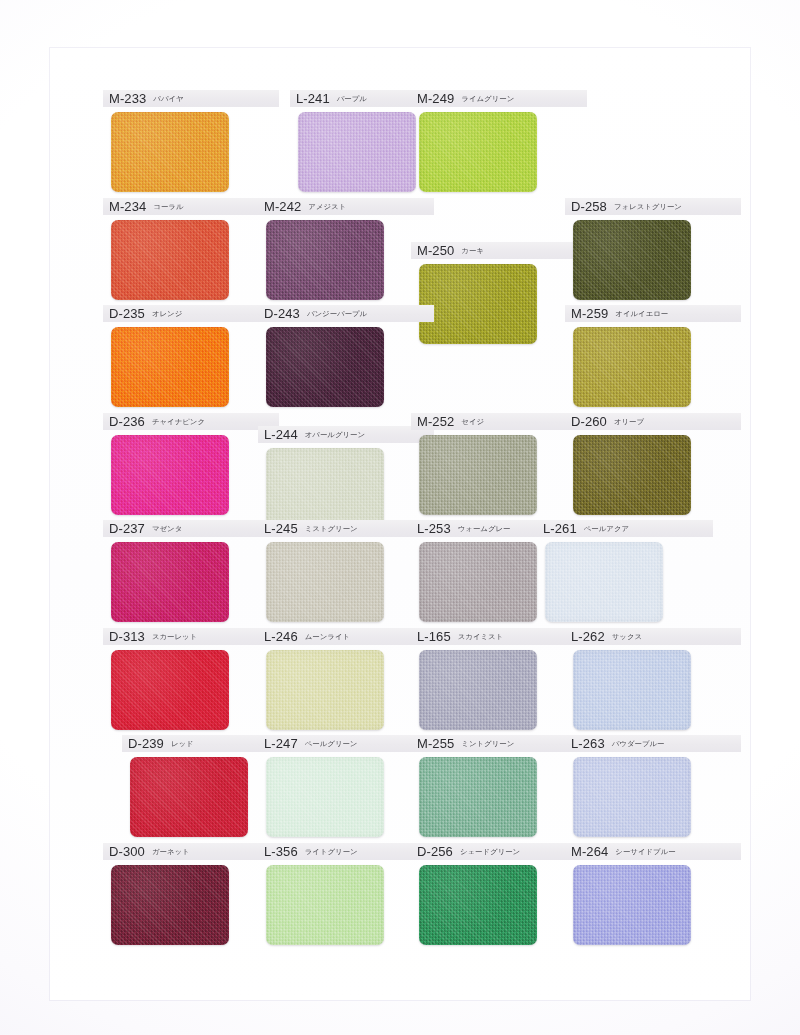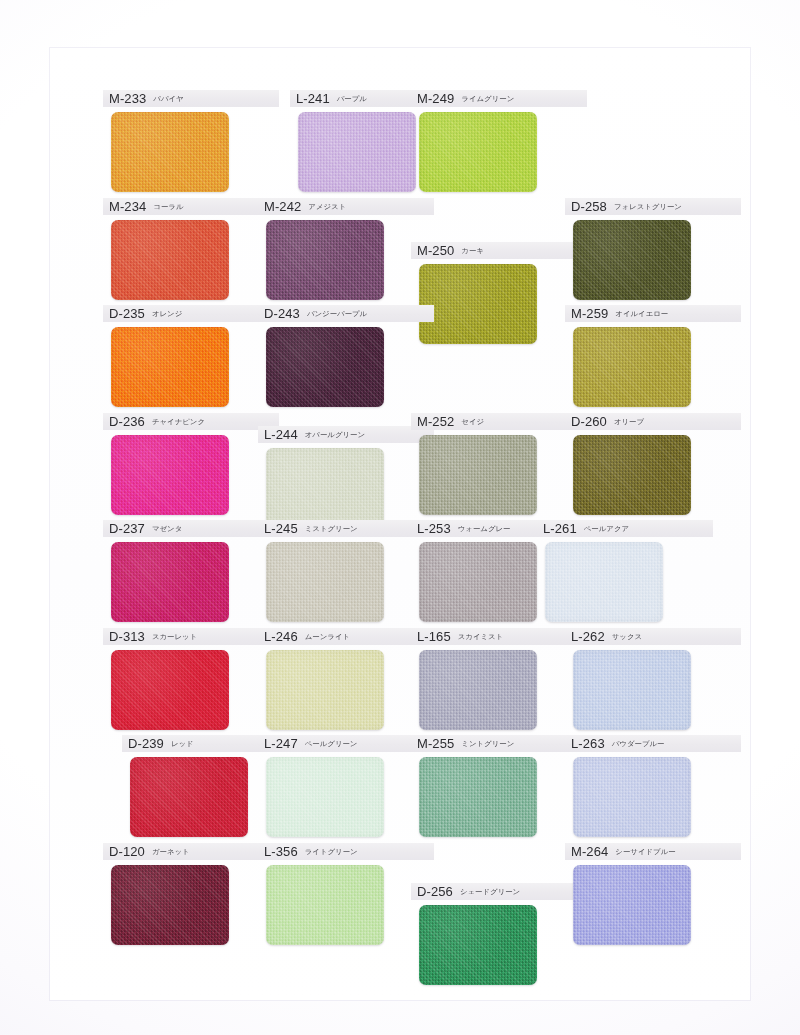--- a/index.html
+++ b/index.html
@@ -314,33 +314,33 @@
       </div>
       <div class="cell" style="left: 565px; top: 735px;">
         <div class="label-band">
           <span class="code">L-263</span>
           <span class="jname">パウダーブルー</span>
         </div>
         <div class="swatch" style="background-color: rgb(195, 203, 232);"></div>
       </div>
       <div class="cell" style="left: 103px; top: 843px;">
         <div class="label-band">
-          <span class="code">D-120</span>
+          <span class="code">D-300</span>
           <span class="jname">ガーネット</span>
         </div>
         <div class="swatch" style="background-color: rgb(107, 30, 51);"></div>
       </div>
       <div class="cell" style="left: 258px; top: 843px;">
         <div class="label-band">
           <span class="code">L-356</span>
           <span class="jname">ライトグリーン</span>
         </div>
         <div class="swatch" style="background-color: rgb(191, 226, 165);"></div>
       </div>
-      <div class="cell" style="left: 411px; top: 843px; margin-top: 40px;">
+      <div class="cell" style="left: 411px; top: 843px;">
         <div class="label-band">
           <span class="code">D-256</span>
           <span class="jname">シェードグリーン</span>
         </div>
         <div class="swatch" style="background-color: rgb(42, 138, 83);"></div>
       </div>
       <div class="cell" style="left: 565px; top: 843px;">
         <div class="label-band">
           <span class="code">M-264</span>
           <span class="jname">シーサイドブルー</span>

